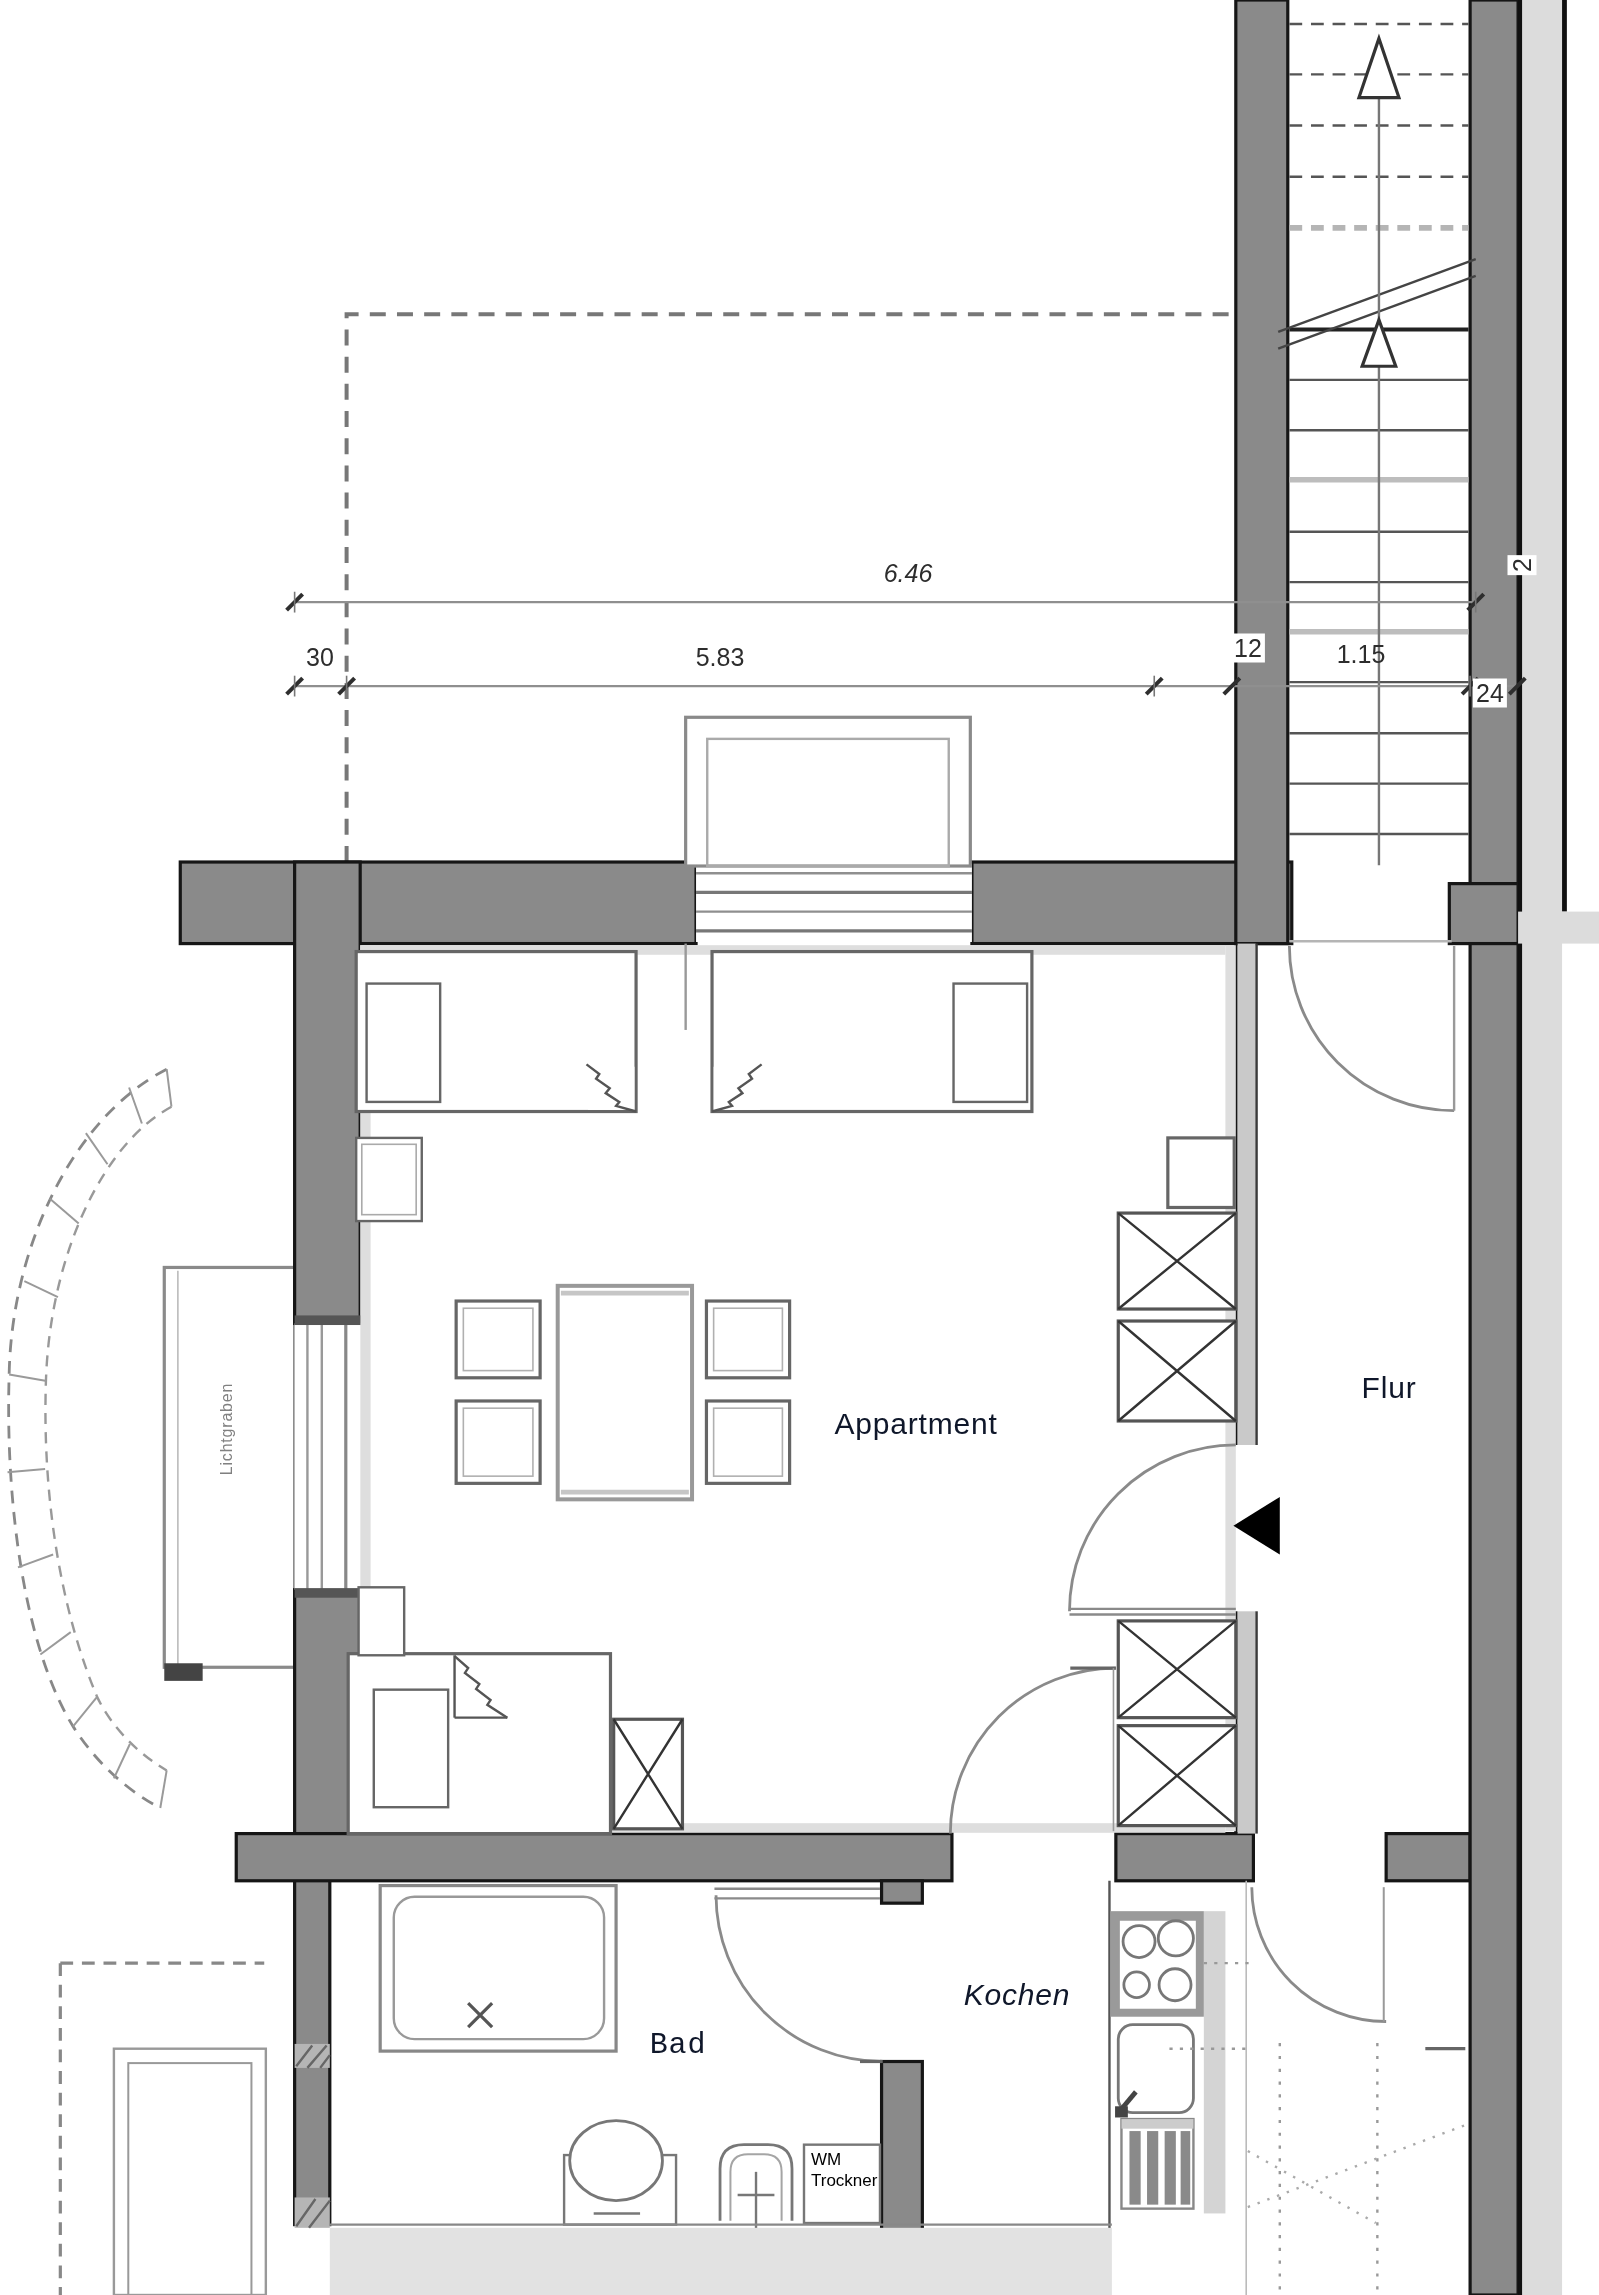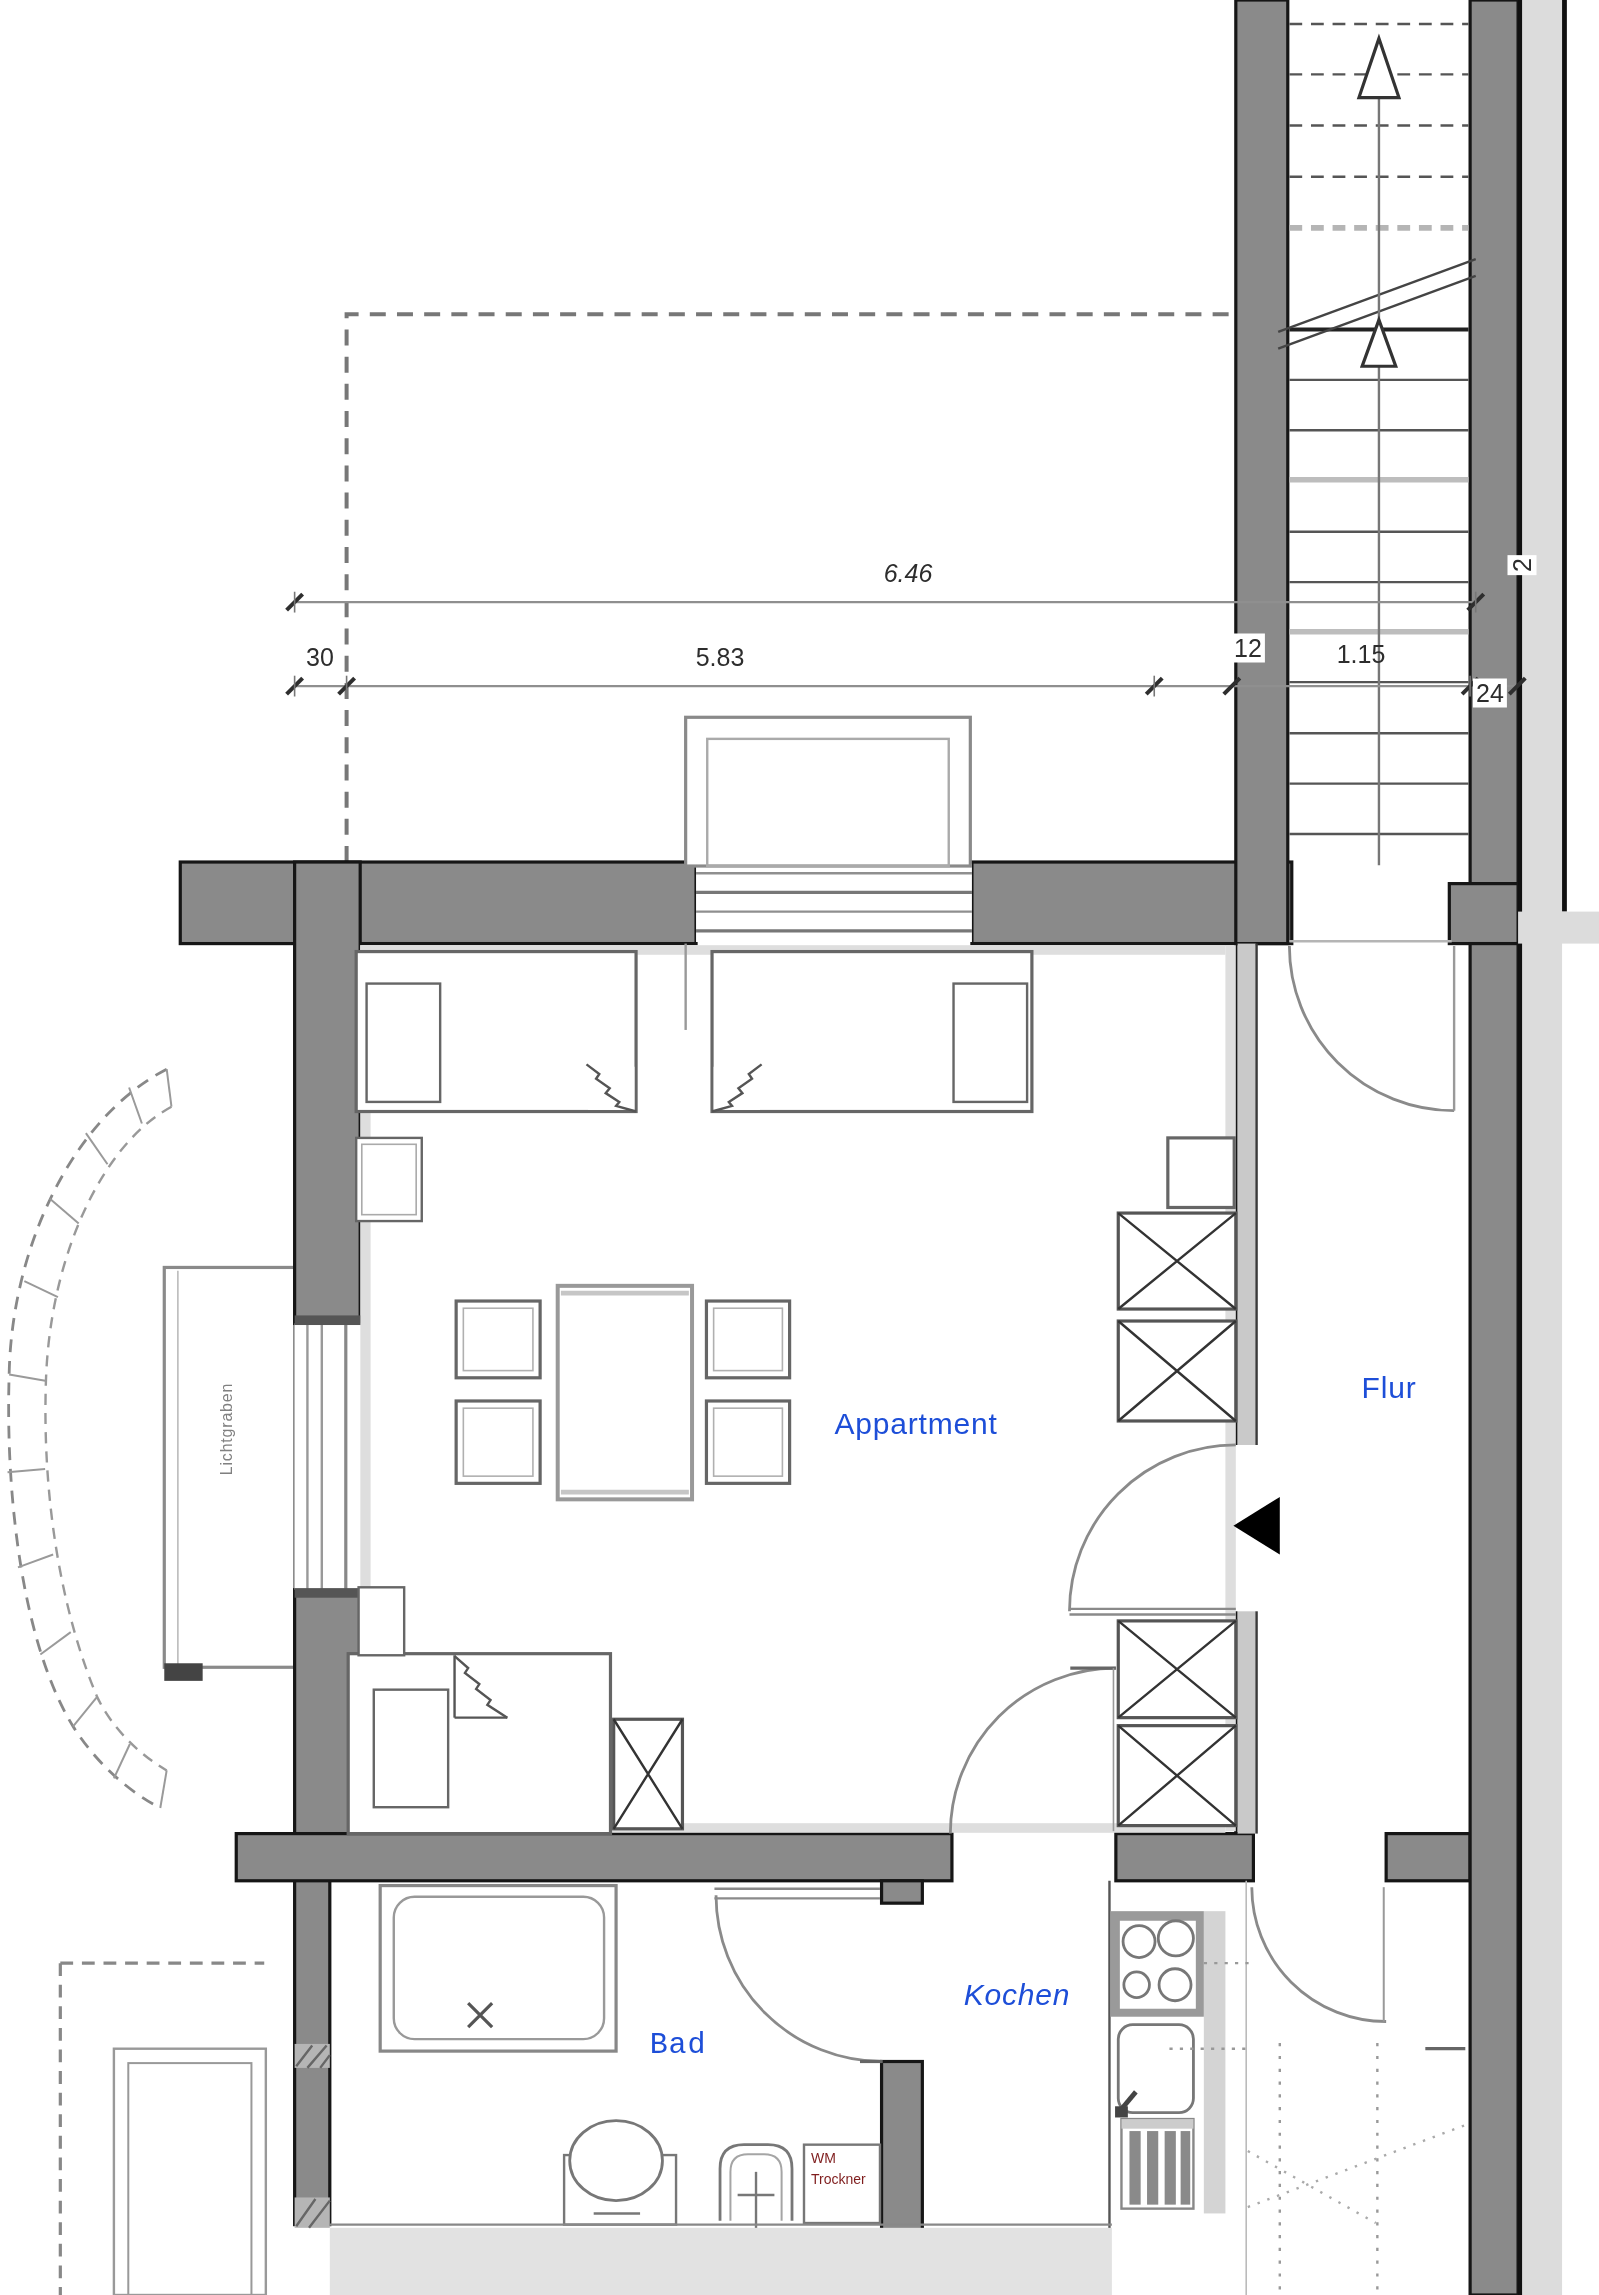--- a/index.html
+++ b/index.html
@@ -1,25 +1,25 @@
 <!DOCTYPE html>
 <html style="font-size:12.8px"><head>
 <meta charset="utf-8">
 <style>
   html,body{margin:0;padding:0;background:#fff;}
   #plan{position:relative;width:1600px;height:2295px;background:#fff;overflow:hidden;
         font-family:"Liberation Sans",sans-serif;}
   #plan svg{position:absolute;left:0;top:0;}
-  .lbl{position:absolute;transform:translate(-50%,-50%);white-space:nowrap;color:#1d4ed8;
+  .lbl{position:absolute;transform:translate(-50%,-50%);white-space:nowrap;color:#0f172a;
        font-size:30px;letter-spacing:0.8px;}
   .dim{position:absolute;transform:translate(-50%,-50%);white-space:nowrap;color:#2d2d2d;
        font-size:25px;}
   .dimbox{background:#fff;padding:0 3.2px;}
   .vert{transform:translate(-50%,-50%) rotate(-90deg);}
-  .tiny{position:absolute;color:#7f1d1d;font-size:14px;transform:none;white-space:nowrap;}
+  .tiny{position:absolute;color:#000000;font-size:17px;transform:none;white-space:nowrap;}
   .soft{color:#808080;font-size:16px;}
 </style>
 </head>
 <body>
 
 <div id="plan">
 <svg width="1600" height="2295" viewBox="0 0 2000 2870">
 
   <g>
     <path d="M208,1337 C90,1398 14,1560 11,1719 C6,1880 30,2060 91,2159 C120,2205 160,2240 200,2261" fill="none" stroke="#888" stroke-width="3.5" stroke-dasharray="16 11"></path>

